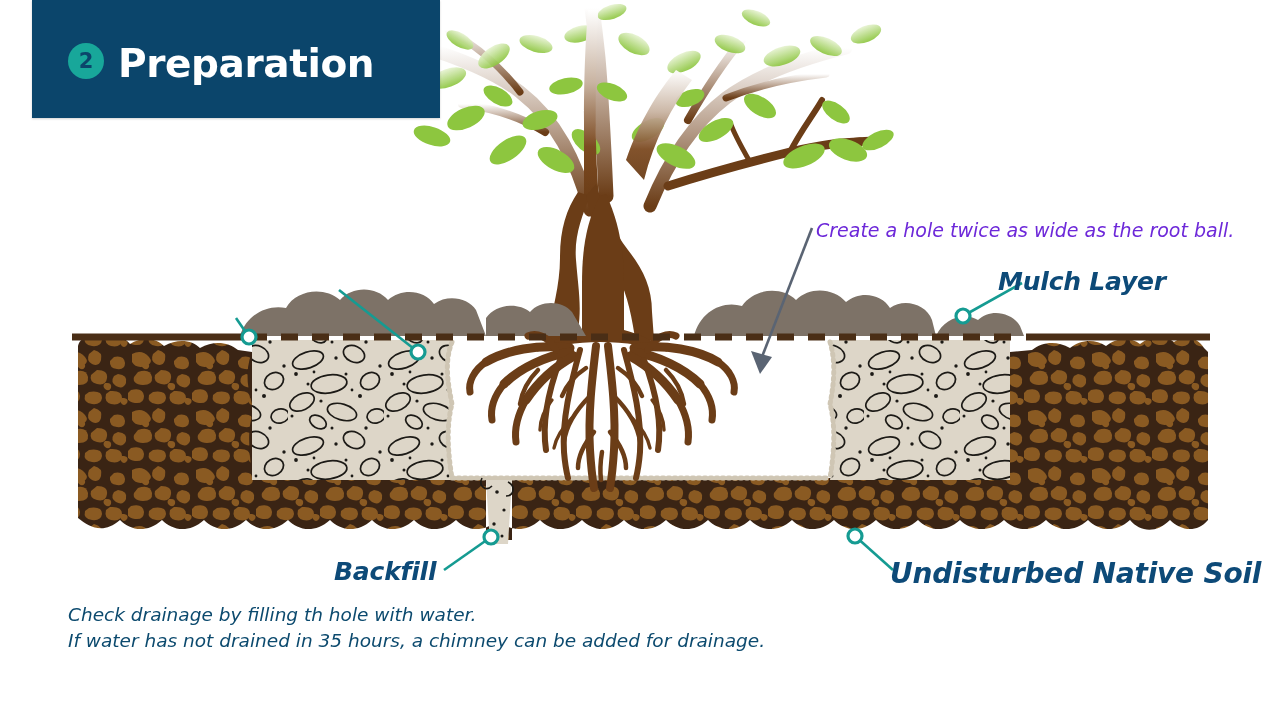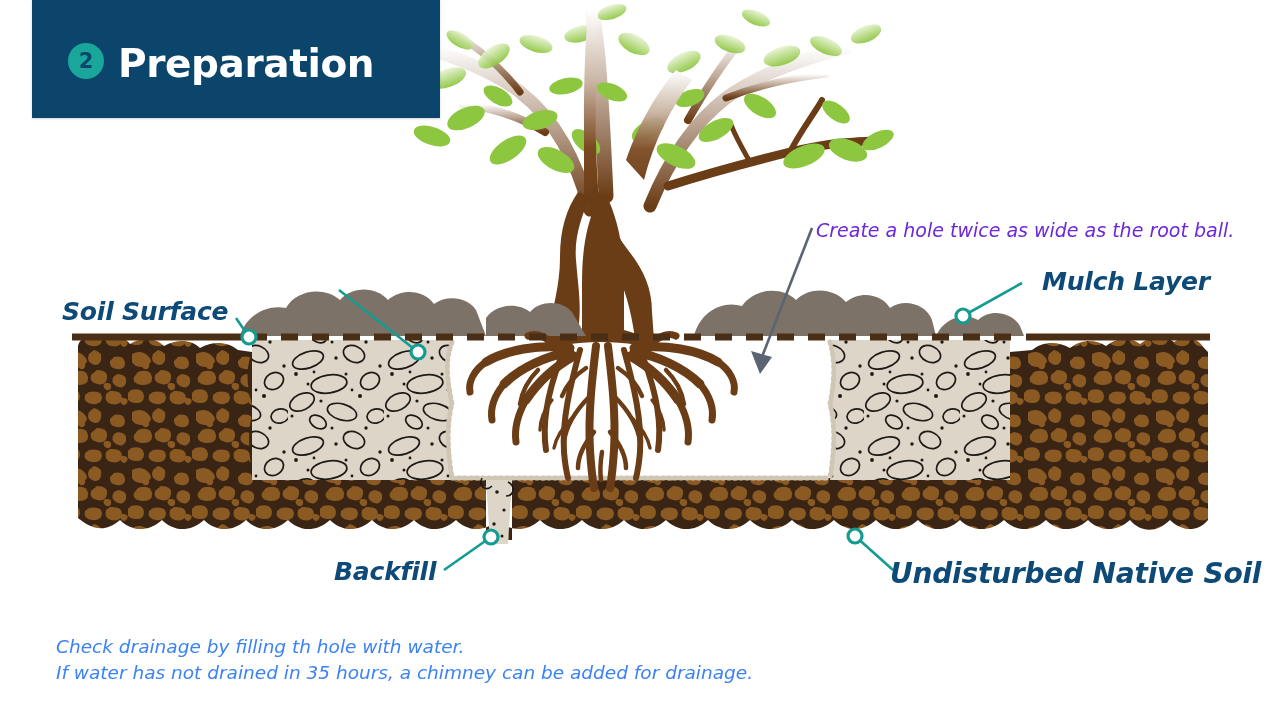--- a/index.html
+++ b/index.html
@@ -48,40 +48,39 @@
     font-weight:bold;
     font-style:italic;
     font-size:25px;
     white-space:nowrap;
     letter-spacing:-0.2px;
     font-family:"DejaVu Sans","Liberation Sans",sans-serif;
   }
   .lbl.small{font-size:28px;}
   #lbl-native-backfill{left:130px;top:267px;}
   #lbl-soil-surface{left:62px;top:297px;}
-  #lbl-mulch-layer{left:998px;top:267px;margin-left:44px;}
+  #lbl-mulch-layer{left:998px;top:267px;}
   #lbl-chimney{left:334px;top:557px;}
   #lbl-undisturbed{left:890px;top:557px;}
 
   .note{
     position:absolute;
     color:#6d28d9;
     font-style:italic;
     font-size:19px;
     white-space:nowrap;
     font-family:"DejaVu Sans","Liberation Sans",sans-serif;
   }
   #note-hole-width{left:816px;top:219px;}
 
   .footnote{
-    position:absolute;left:56px;top:602px;
-    color:#3b82f6;font-style:italic;font-size:18.5px;
+    position:absolute;left:68px;top:602px;
+    color:#0c4a6e;font-style:italic;font-size:18.5px;
     line-height:26px;
     font-family:"DejaVu Sans","Liberation Sans",sans-serif;
-    margin-top:32px;
   }
   .footnote div{white-space:nowrap;}
 </style>
 </head>
 <body>
 
 <div id="stage">
 
   <svg id="art" viewBox="0 0 1280 720">
     <defs>
@@ -420,21 +419,20 @@
       <path d="M812 228 L760 362" stroke="#5a6473" stroke-width="2.6" fill="none"></path>
       <path d="M760 374 L751 351 L772 357 Z" fill="#5a6473"></path>
     </g>
   </svg>
 
   <div class="banner">
     <div class="num-badge">2</div>
     <div class="banner-title">Preparation</div>
   </div>
 
-  <div class="lbl" id="lbl-soil-surface">Soil Surface</div>
   <div class="lbl" id="lbl-mulch-layer">Mulch Layer</div>
   <div class="lbl" id="lbl-chimney">Backfill</div>
   <div class="lbl small" id="lbl-undisturbed">Undisturbed Native Soil</div>
 
   <div class="note" id="note-hole-width">Create a hole twice as wide as the root ball.</div>
 
   <div class="footnote">
     <div>Check drainage by filling th hole with water.</div>
     <div>If water has not drained in 35 hours, a chimney can be added for drainage.</div>
   </div>

